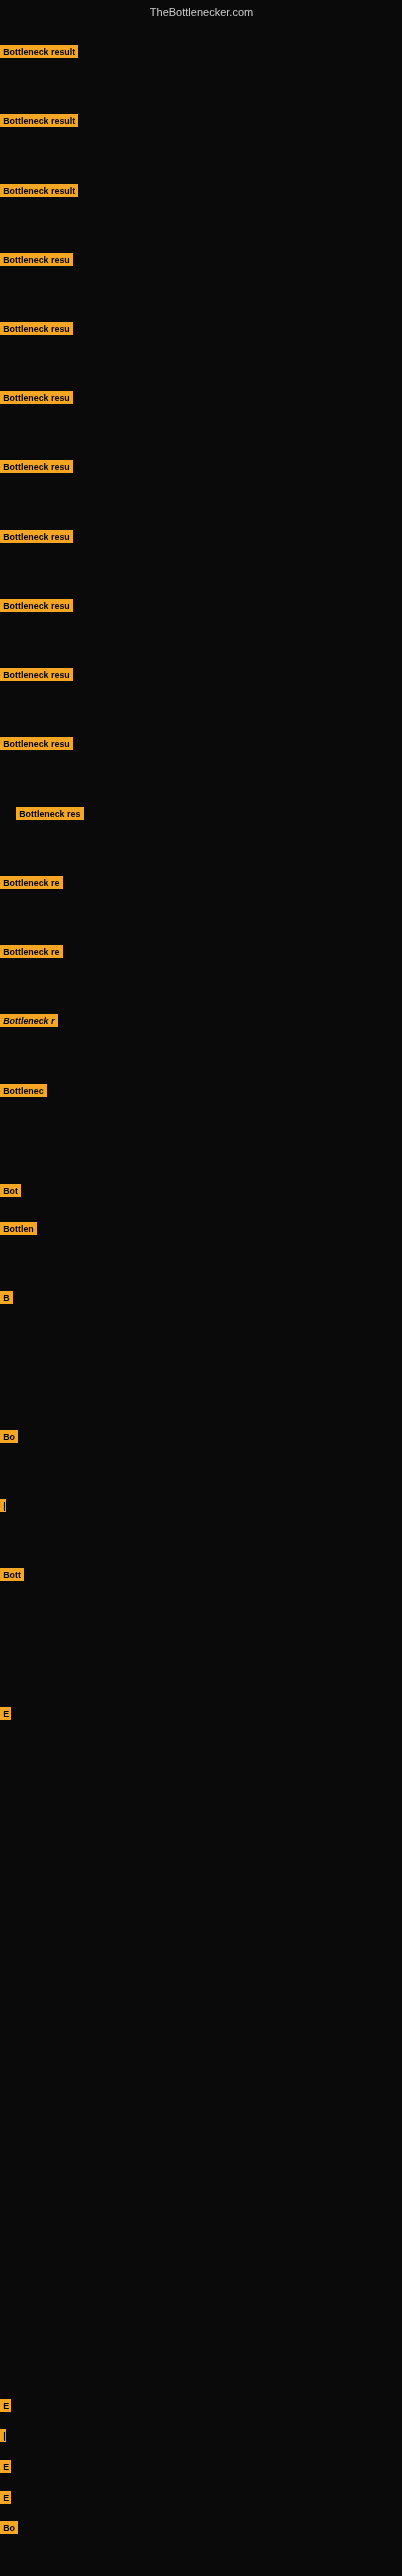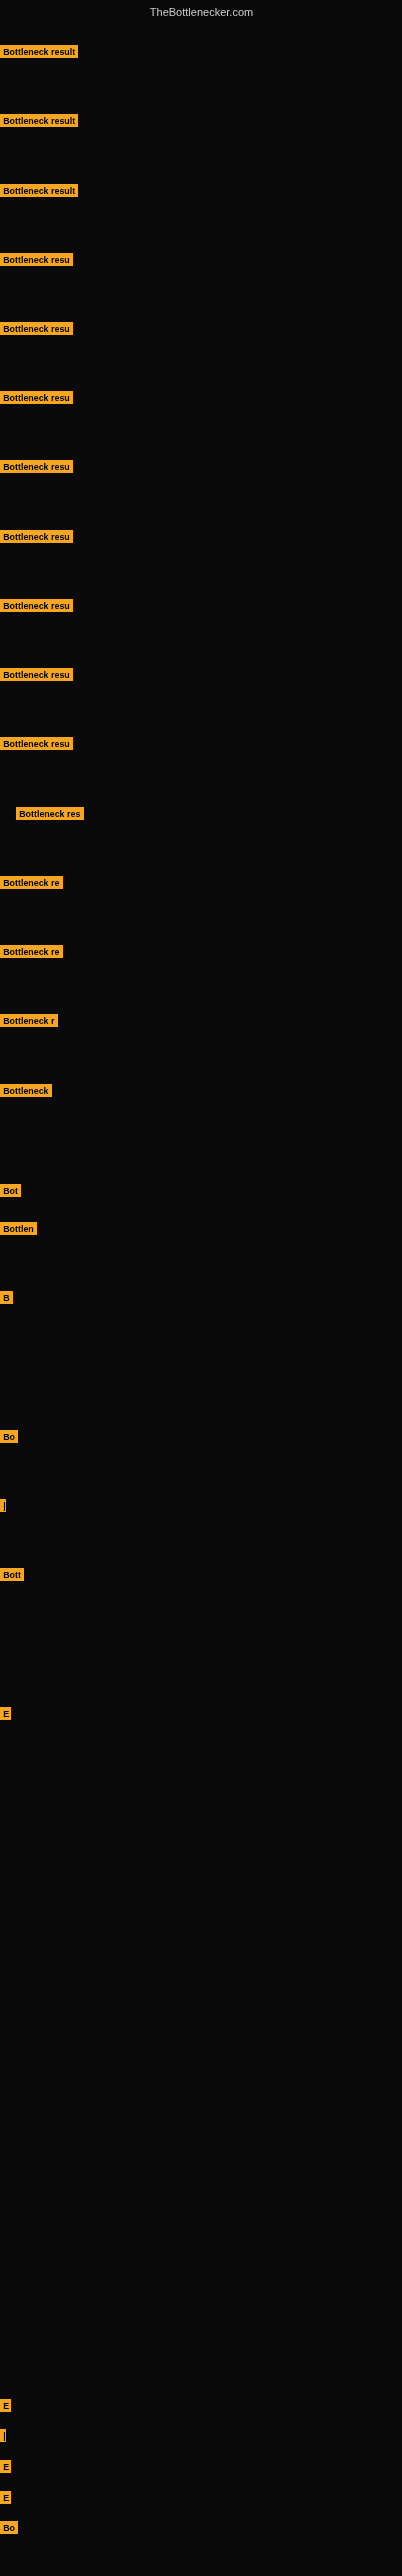--- a/index.html
+++ b/index.html
@@ -81,25 +81,25 @@
     </div>
     <div class="bottleneck-item" style="top: 807px; padding-left: 16px;">
       <span class="bottleneck-badge" style="max-width: 90px;">Bottleneck res</span>
     </div>
     <div class="bottleneck-item" style="top: 876px;">
       <span class="bottleneck-badge" style="max-width: 85px;">Bottleneck re</span>
     </div>
     <div class="bottleneck-item" style="top: 945px;">
       <span class="bottleneck-badge" style="max-width: 81px;">Bottleneck re</span>
     </div>
-    <div class="bottleneck-item" style="top: 1014px;">
+    <div class="bottleneck-item" style="top: 1014px; font-style: italic;">
       <span class="bottleneck-badge" style="max-width: 74px;">Bottleneck r</span>
     </div>
     <div class="bottleneck-item" style="top: 1084px;">
-      <span class="bottleneck-badge" style="max-width: 60px;">Bottleneck</span>
+      <span class="bottleneck-badge" style="max-width: 60px;">Bottlenec</span>
     </div>
     <div class="bottleneck-item" style="top: 1184px;">
       <span class="bottleneck-badge" style="max-width: 29px;">Bot</span>
     </div>
     <div class="bottleneck-item" style="top: 1222px; align-items: flex-end;">
       <span class="bottleneck-badge" style="max-width: 48px;">Bottlen</span>
     </div>
     <div class="bottleneck-item" style="top: 1291px;">
       <span class="bottleneck-badge" style="max-width: 14.5px;">B</span>
     </div>

